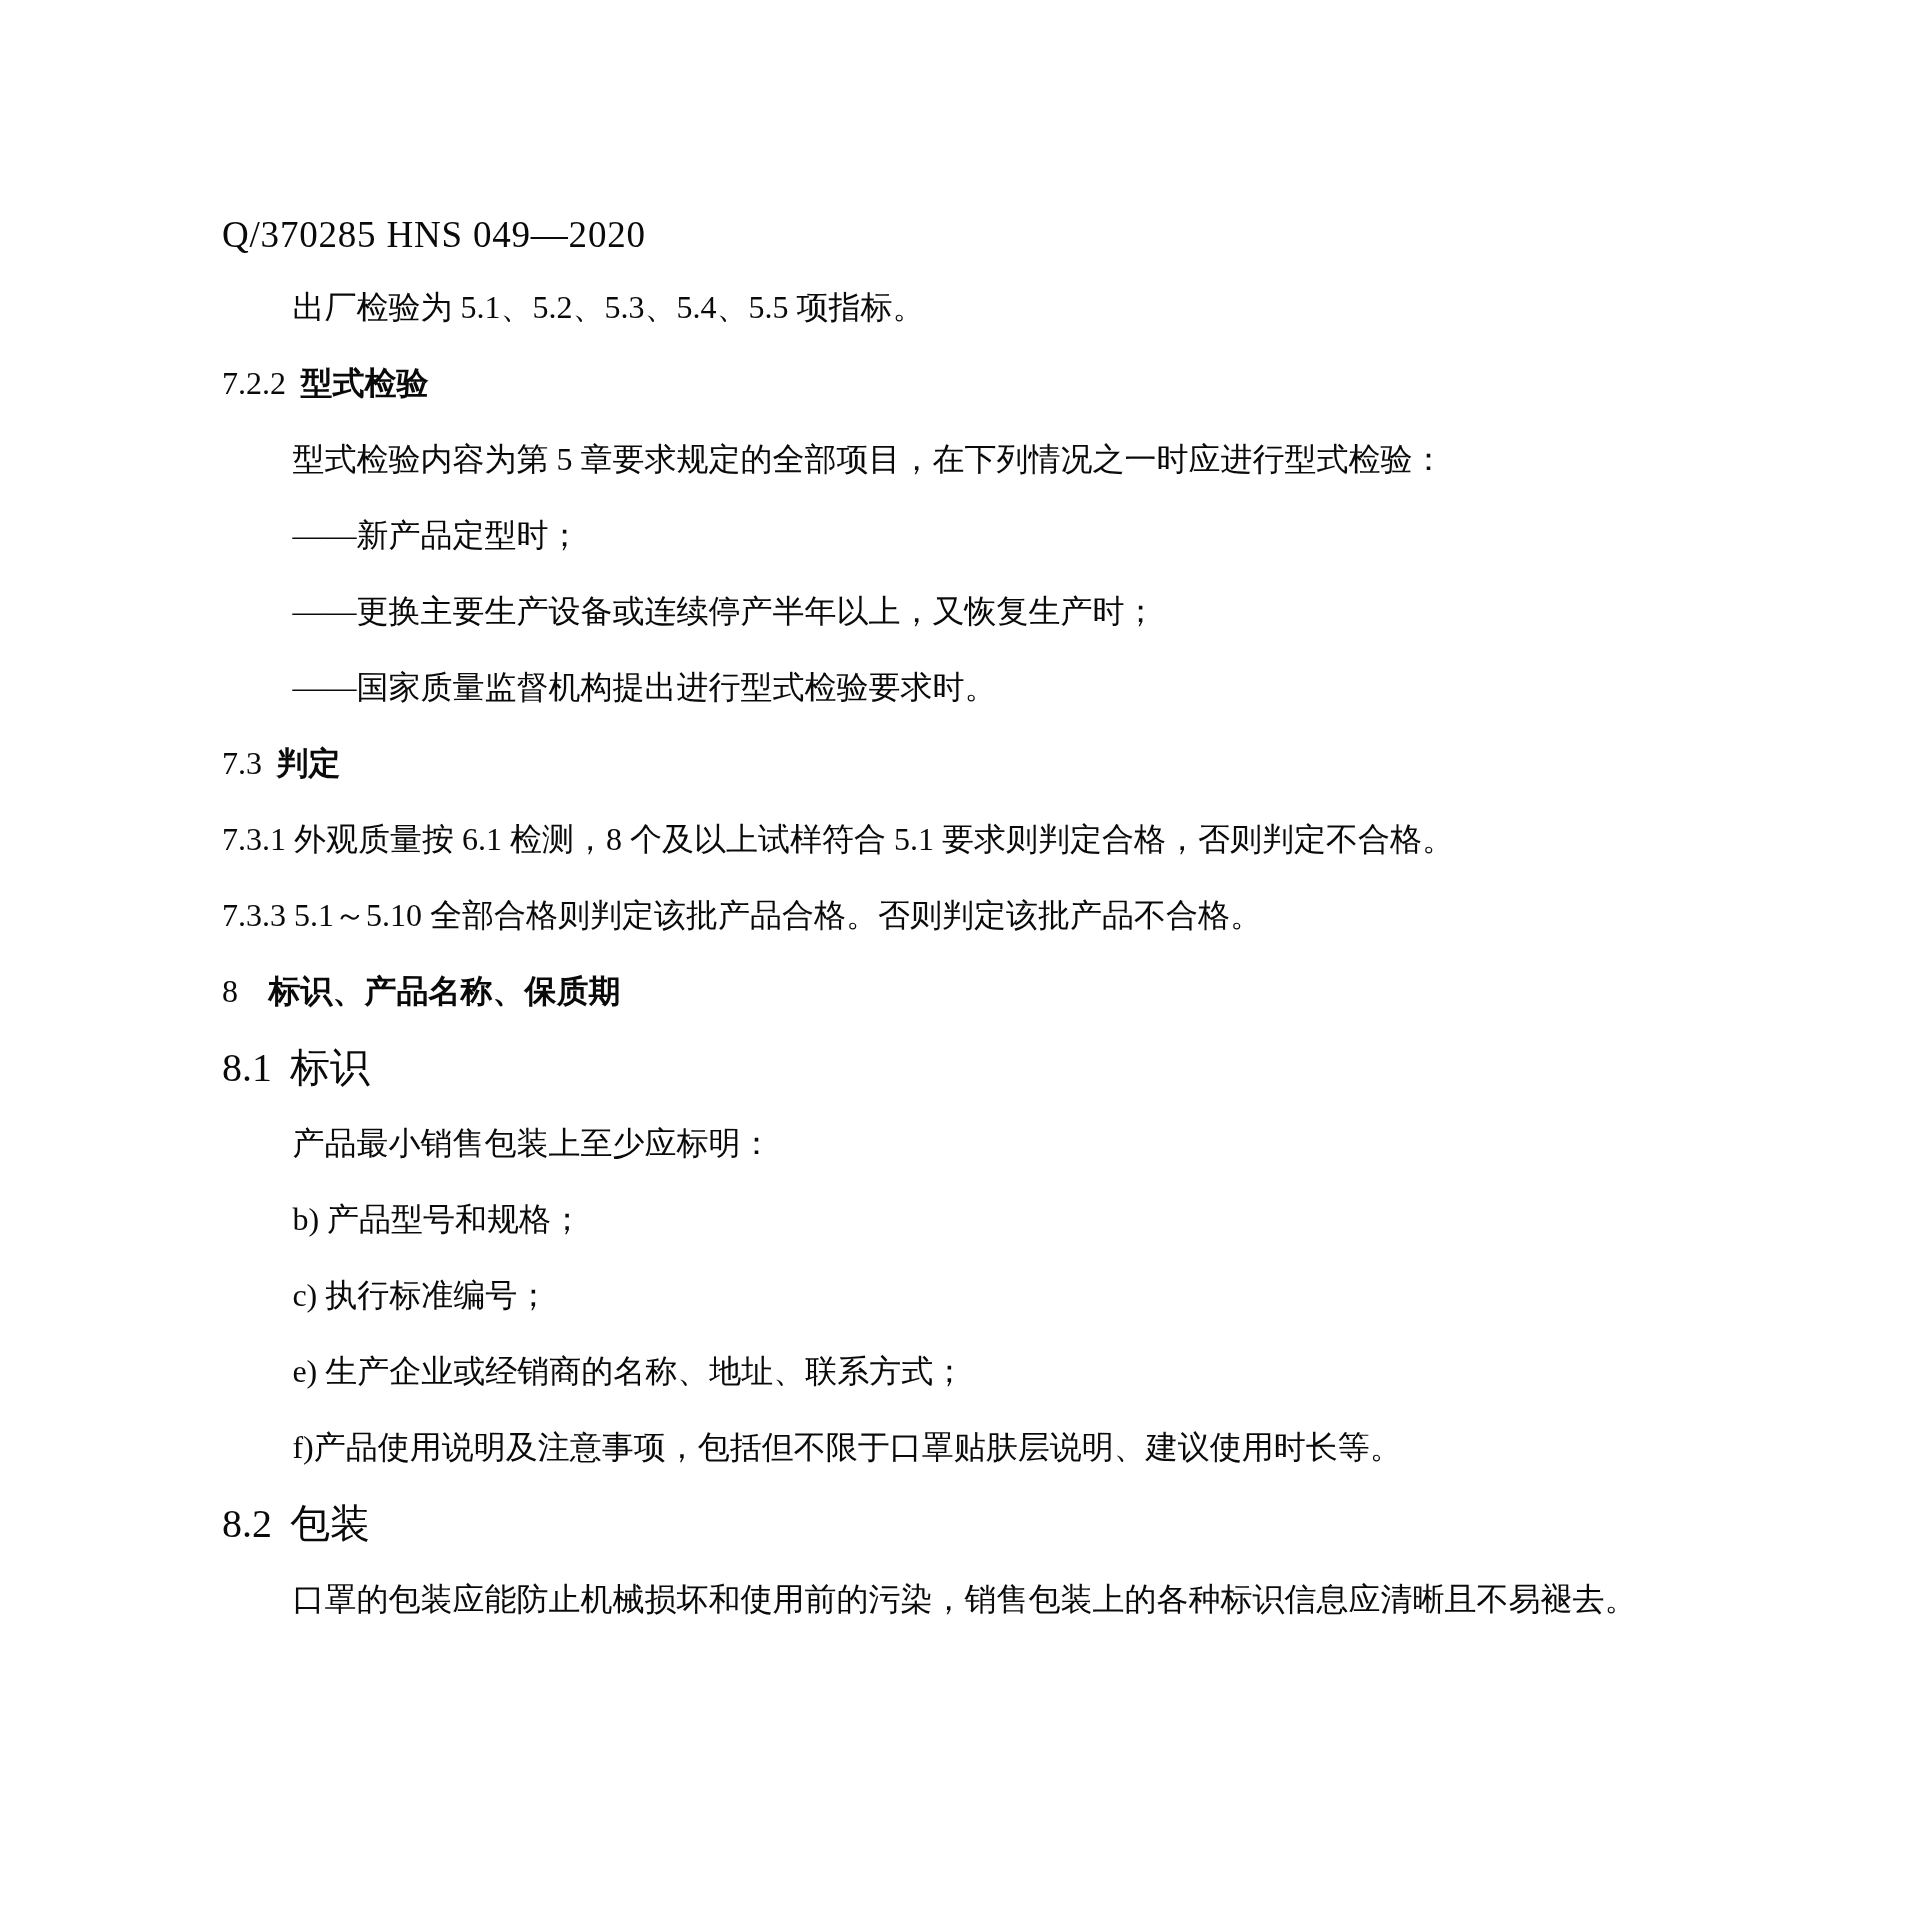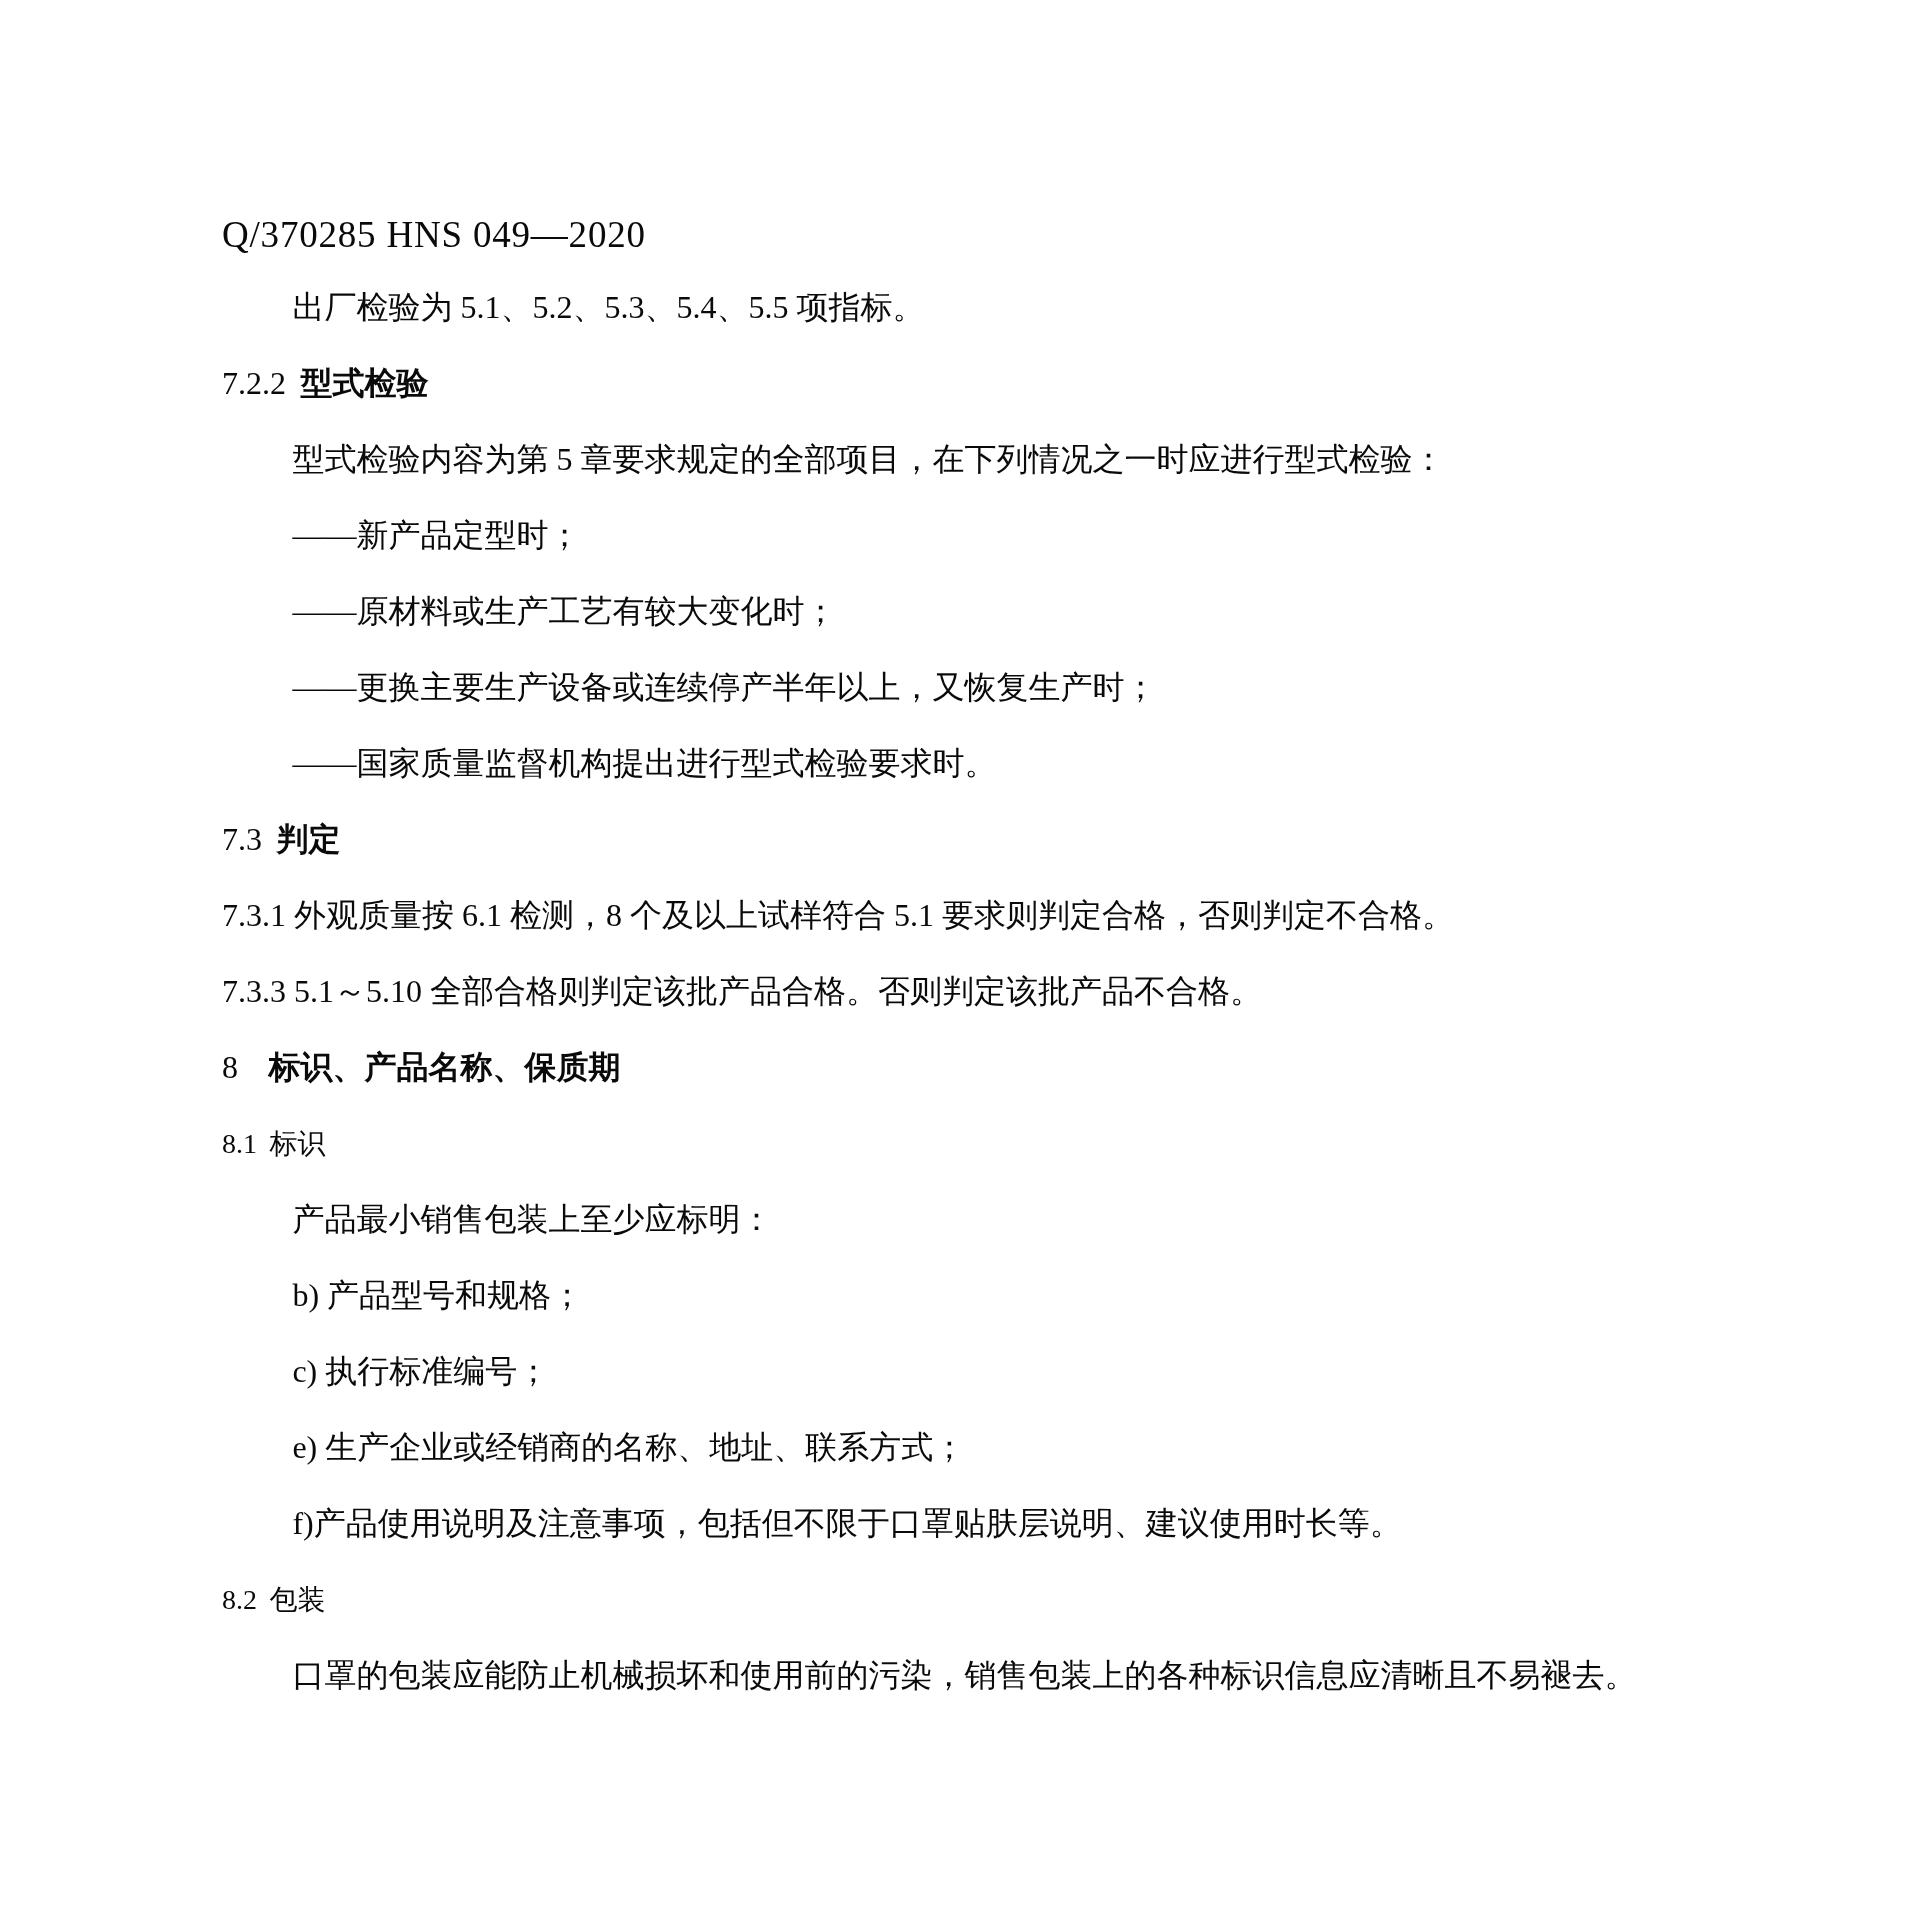--- a/index.html
+++ b/index.html
@@ -49,21 +49,21 @@
     font-weight: normal;
   }
   .h-bold .ht {
     font-family: "Liberation Sans", "DejaVu Sans", sans-serif;
     font-weight: 700;
     margin-left: 0.45em;
   }
   .h-bold .ht-wide { margin-left: 0.95em; }
   
   .h-light {
-    font-size: 28px;
+    font-size: 40px;
     line-height: 45px;
     margin: 0 0 31px 0;
   }
   .h-light .ht { margin-left: 0.45em; }
 </style>
 </head>
 <body>
 
 <div class="page">
   <div class="content">
@@ -72,21 +72,20 @@
 
     <p class="line indent">出厂检验为 5.1、5.2、5.3、5.4、5.5 项指标。</p>
 
     <div class="h-bold">
       <span class="num">7.2.2</span><span class="ht">型式检验</span>
     </div>
 
     <p class="line indent">型式检验内容为第 5 章要求规定的全部项目，在下列情况之一时应进行型式检验：</p>
 
     <p class="line indent">——新产品定型时；</p>
-    <p class="line indent">——原材料或生产工艺有较大变化时；</p>
     <p class="line indent">——更换主要生产设备或连续停产半年以上，又恢复生产时；</p>
     <p class="line indent">——国家质量监督机构提出进行型式检验要求时。</p>
 
     <div class="h-bold">
       <span class="num">7.3</span><span class="ht">判定</span>
     </div>
 
     <p class="line justify">7.3.1 外观质量按 6.1 检测，8 个及以上试样符合 5.1 要求则判定合格，否则判定不合格。</p>
     <p class="line">7.3.3 5.1～5.10 全部合格则判定该批产品合格。否则判定该批产品不合格。</p>
 

